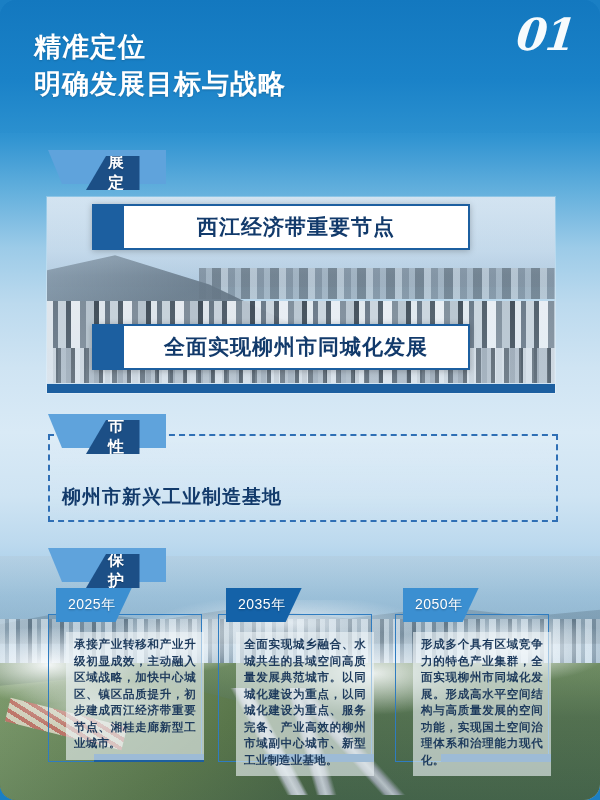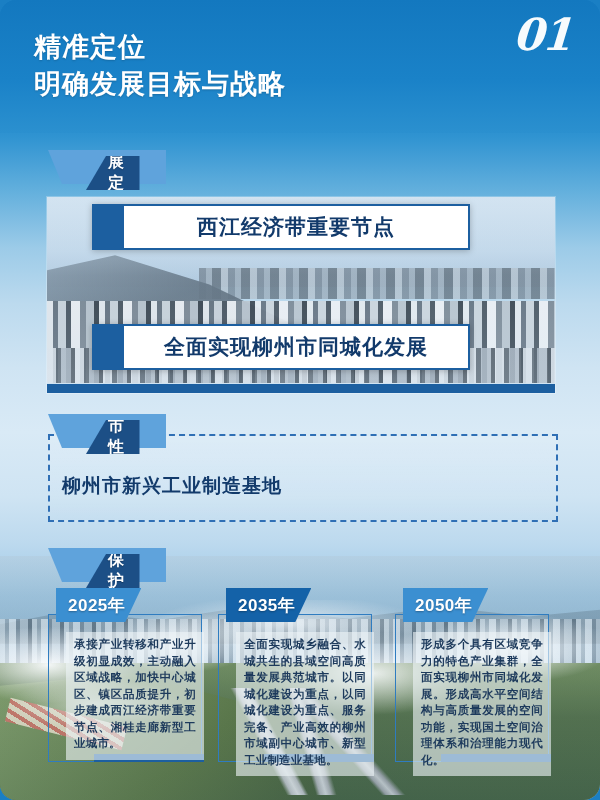--- a/index.html
+++ b/index.html
@@ -126,21 +126,21 @@
   
   .dash-box{
     position:absolute;left:48px;top:434px;width:506px;height:84px;
     border:2px dashed #2f6fb5;
     background:linear-gradient(180deg,rgba(255,255,255,.12),rgba(255,255,255,0));
   }
   .nature-line{
     position:absolute;left:62px;color:#123a6b;font-size:19px;font-weight:bold;letter-spacing:1px;
   }
   .nature-line.l1{top:448px;}
-  .nature-line.l2{top:473px;}
+  .nature-line.l2{top:484px;}
 
   
   .bottom-photo{
     position:absolute;left:0;top:556px;width:600px;height:244px;overflow:hidden;
   }
   .bp-sky{
     position:absolute;left:0;top:0;width:100%;height:30%;
     background:linear-gradient(180deg,#bcd5e6 0%,#9cc0d8 55%,#8fb3cc 100%);
   }
   .bp-hills{
@@ -200,21 +200,21 @@
   }
   .ycard .frame-bar{
     position:absolute;left:46px;top:166px;width:110px;height:8px;background:#1c5fa0;
   }
   .ycard .yr{
     position:absolute;left:8px;top:0;height:34px;
     background:#3b8fd1;display:flex;align-items:center;padding:0 16px 0 12px;
     clip-path:polygon(0 0,100% 0,calc(100% - 16px) 100%,0 100%);
   }
   .ycard.dark .yr{background:#1462a8;}
-  .ycard .yr span{color:#ffffff;font-size:17px;font-weight:bold;letter-spacing:.5px;
+  .ycard .yr span{color:#ffffff;font-size:14px;font-weight:normal;letter-spacing:.5px;
     text-shadow:0 1px 2px rgba(0,0,0,.3);}
   .ycard .body{
     position:absolute;left:18px;top:44px;width:138px;min-height:120px;
     background:rgba(238,243,247,.62);
     padding:4px 8px 8px 8px;
     box-sizing:border-box;
   }
   .ycard .body p{
     margin:0;color:#1d3a5c;font-size:11.5px;line-height:16.5px;
     letter-spacing:.2px;text-align:justify;font-weight:bold;

